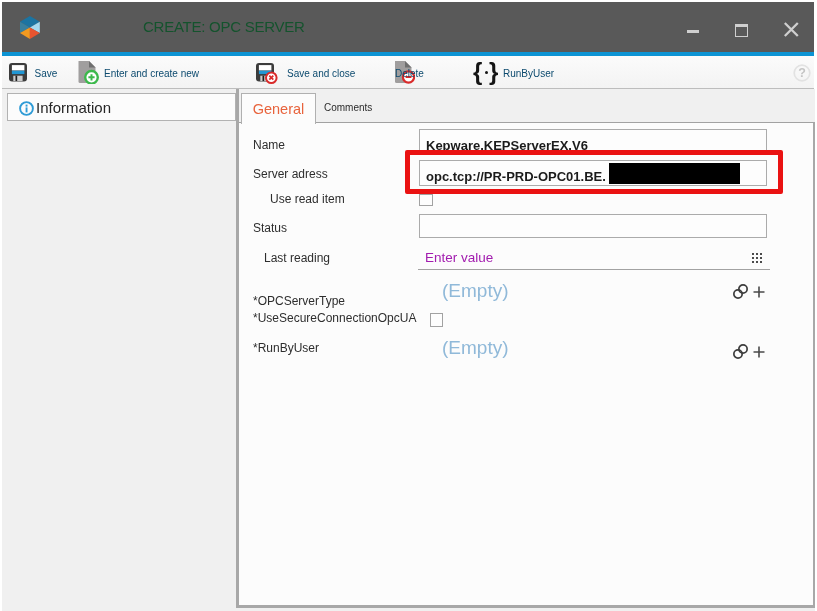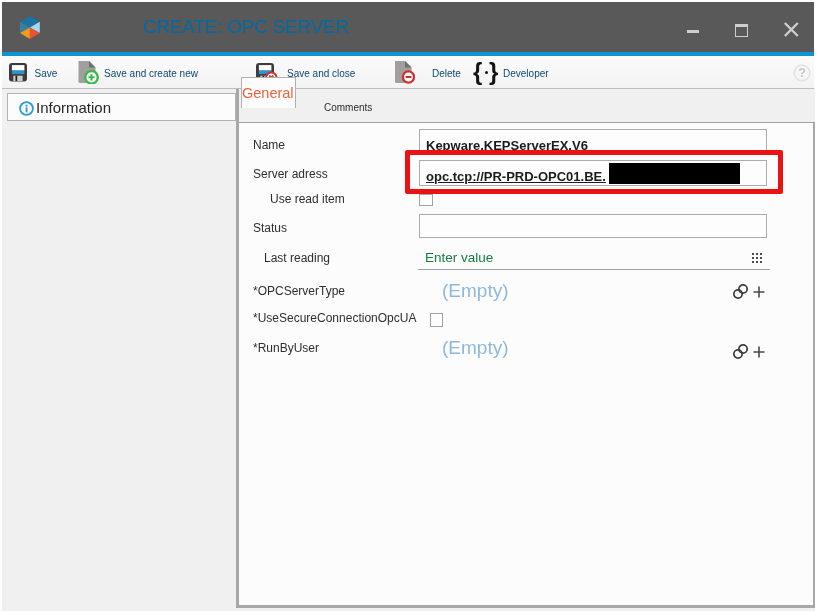--- a/index.html
+++ b/index.html
@@ -1,33 +1,33 @@
 <!DOCTYPE html>
 <html><head>
 <meta charset="utf-8">
 <style>
 *{margin:0;padding:0;box-sizing:border-box}
 html,body{width:817px;height:611px;background:#ffffff;font-family:"Liberation Sans",sans-serif;overflow:hidden;position:relative}
 .abs{position:absolute}
 .titlebar{left:2px;top:2px;width:812px;height:50px;background:#595959}
-.titletext{left:143px;top:20px;font-size:19px;letter-spacing:-0.25px;color:#0369a1;line-height:13.5px}
+.titletext{left:143px;top:20px;font-size:15px;letter-spacing:-0.25px;color:#14532d;line-height:13.5px}
 .bluebar{left:2px;top:52px;width:812px;height:4px;background:#0d94d4}
 .toolbar{left:2px;top:56px;width:812px;height:33px;background:linear-gradient(180deg,#fbfbfb 0%,#f3f3f3 100%);border-bottom:1.5px solid #bdbdbd}
 .tbtext{font-size:10px;color:#0c4a6e;line-height:14px;top:67px}
 .main{left:2px;top:89px;width:813px;height:522px;background:#f0f0f0}
 .infobox{left:7px;top:93px;width:229px;height:28px;background:#fcfcfc;border:1px solid #b2b2b2}
 .infotext{left:36px;top:100px;font-size:15px;color:#262626;line-height:15px}
 .splitter{left:236px;top:89px;width:3px;height:519px;background:#a8a8a8}
 .panel{left:239px;top:121.7px;width:576px;height:486px;background:#fcfcfc;border-top:1.8px solid #a2a2a2;border-right:2.5px solid #a8a8a8;border-bottom:3.5px solid #a8a8a8}
-.tabgen{left:241px;top:77px;width:55px;height:30.5px;background:#fcfcfc;border:1px solid #b0b0b0;border-bottom:none;text-align:left;font-size:14.5px;color:#e8633c;padding-top:8px;line-height:14.5px;z-index:5}
+.tabgen{left:241px;top:93px;width:75px;height:30.5px;background:#fcfcfc;border:1px solid #b0b0b0;border-bottom:none;text-align:center;font-size:14.5px;color:#e8633c;padding-top:8px;line-height:14.5px;z-index:5}
 .tabcom{left:324px;top:101px;font-size:10px;color:#2b2b2b;line-height:14.5px}
 .lbl{font-size:12px;color:#2e2e2e;line-height:12px}
 .input{background:#fdfdfd;border:1px solid #ababab}
-.val{font-size:13px;font-weight:bold;color:#1b1b1b;text-decoration:underline;line-height:13px}
-.ph{font-size:13.5px;color:#15803d;line-height:13.5px}
+.val{font-size:13px;font-weight:bold;color:#1b1b1b;line-height:13px}
+.ph{font-size:13.5px;color:#a21caf;line-height:13.5px}
 .empty{font-size:19px;color:#90b9d9;line-height:13px}
 .cb{background:#fdfdfd;border:1px solid #a2a2a2}
 </style>
 </head>
 <body>
 <div class="abs titlebar"></div>
 
 <svg class="abs" style="left:19px;top:15px" width="22" height="24" viewBox="0 0 22 24">
   <polygon points="10.9,1 20.8,6.7 10.9,12.4 1,6.7" fill="#1b74a2"></polygon>
   <polygon points="1,6.7 10.9,12.4 1,18.1" fill="#38809f"></polygon>
@@ -53,45 +53,45 @@
   <rect x="6.5" y="12.7" width="1.7" height="5.3" fill="#1e1e1e"></rect>
 </svg>
 <div class="abs tbtext" style="left:34.5px">Save</div>
 
 <svg class="abs" style="left:77px;top:61px" width="22" height="23" viewBox="0 0 22 23">
   <path d="M1.5,0 L12,0 L18.5,6.5 L18.5,20.5 Q18.5,22 17,22 L3,22 Q1.5,22 1.5,20.5 Z" fill="#a09e9e"></path>
   <path d="M12,0 L18.5,6.5 L12,6.5 Z" fill="#6f6f6f"></path>
   <circle cx="14.5" cy="16.3" r="6.3" fill="#ffffff" stroke="#3cb94c" stroke-width="2.4"></circle>
   <path d="M14.5,13.2 V19.4 M11.4,16.3 H17.6" stroke="#3cb94c" stroke-width="2" fill="none"></path>
 </svg>
-<div class="abs tbtext" style="left:104px">Save and create new</div>
+<div class="abs tbtext" style="left:104px">Enter and create new</div>
 
 <svg class="abs" style="left:256px;top:62.5px" width="22" height="21" viewBox="0 0 22 21">
   <rect x="0" y="0" width="18" height="18.5" rx="3" fill="#3c3c3c"></rect>
   <rect x="2.9" y="2.1" width="12.5" height="5.4" fill="#ffffff"></rect>
   <rect x="2.9" y="7.7" width="12.5" height="3.4" fill="#2196d3"></rect>
   <rect x="4.3" y="12.7" width="9.3" height="5.3" fill="#cccccc"></rect>
   <rect x="6.5" y="12.7" width="1.7" height="5.3" fill="#1e1e1e"></rect>
   <circle cx="15.3" cy="14.7" r="5.3" fill="#ffffff" stroke="#d92b2b" stroke-width="2"></circle>
   <path d="M13.3,12.7 L17.3,16.7 M17.3,12.7 L13.3,16.7" stroke="#d92b2b" stroke-width="1.8" fill="none"></path>
 </svg>
 <div class="abs tbtext" style="left:287px">Save and close</div>
 
 <svg class="abs" style="left:394px;top:61px" width="21" height="23" viewBox="0 0 21 23">
   <path d="M1,0 L11,0 L17.5,6.5 L17.5,20.5 Q17.5,22 16,22 L2.5,22 Q1,22 1,20.5 Z" fill="#a09e9e"></path>
   <path d="M11,0 L17.5,6.5 L11,6.5 Z" fill="#6f6f6f"></path>
   <circle cx="14.5" cy="16" r="5.6" fill="#ffffff" stroke="#d92b2b" stroke-width="2.2"></circle>
   <rect x="11.6" y="15" width="5.8" height="2" fill="#d92b2b"></rect>
 </svg>
-<div class="abs tbtext" style="left:432px">Delete</div>
+<div class="abs tbtext" style="left:395px">Delete</div>
 
 <div class="abs" style="left:473px;top:60px;font-size:24px;font-weight:bold;color:#141414;line-height:24px">{</div>
 <div class="abs" style="left:484.5px;top:70.5px;width:3.2px;height:3.2px;border-radius:50%;background:#141414"></div>
 <div class="abs" style="left:489px;top:60px;font-size:24px;font-weight:bold;color:#141414;line-height:24px">}</div>
-<div class="abs tbtext" style="left:503px">Developer</div>
+<div class="abs tbtext" style="left:503px">RunByUser</div>
 
 <svg class="abs" style="left:793px;top:63.5px" width="18" height="18" viewBox="0 0 18 18">
   <circle cx="9" cy="9" r="7.8" fill="none" stroke="#e2e2e2" stroke-width="1.7"></circle>
   <text x="9" y="13.2" font-size="12.5" font-weight="bold" fill="#c4c4c4" text-anchor="middle" font-family="Liberation Sans">?</text>
 </svg>
 <div class="abs main"></div>
 <div class="abs infobox"></div>
 <svg class="abs" style="left:19px;top:100.5px" width="15" height="15" viewBox="0 0 15 15">
   <circle cx="7.5" cy="7.5" r="6.4" fill="none" stroke="#2e9bd6" stroke-width="1.9"></circle>
   <rect x="6.6" y="3.6" width="1.9" height="2" fill="#2e9bd6"></rect>
@@ -124,21 +124,21 @@
       <rect x="4" y="0" width="2" height="2"></rect>
       <rect x="8" y="0" width="2" height="2"></rect>
     <rect x="0" y="4" width="2" height="2"></rect>
       <rect x="4" y="4" width="2" height="2"></rect>
       <rect x="8" y="4" width="2" height="2"></rect>
     <rect x="0" y="8" width="2" height="2"></rect>
       <rect x="4" y="8" width="2" height="2"></rect>
       <rect x="8" y="8" width="2" height="2"></rect>
   </g>
 </svg>
-<div class="abs lbl" style="left:253px;top:285px">*OPCServerType</div>
+<div class="abs lbl" style="left:253px;top:295px">*OPCServerType</div>
 <div class="abs empty" style="left:442px;top:284px">(Empty)</div>
 <svg class="abs" style="left:732.5px;top:283.5px" width="15" height="15" viewBox="0 0 15 15">
   <g fill="none" stroke="#3d3d3d" stroke-width="1.7">
     <circle cx="5.0" cy="10.0" r="4.15"></circle>
     <circle cx="10.0" cy="5.0" r="4.15"></circle>
   </g>
 </svg>
 <svg class="abs" style="left:753px;top:285.5px" width="12" height="12" viewBox="0 0 12 12">
   <path d="M6,0.5 V11.5 M0.5,6 H11.5" stroke="#4a4a4a" stroke-width="1.6" fill="none"></path>
 </svg>

